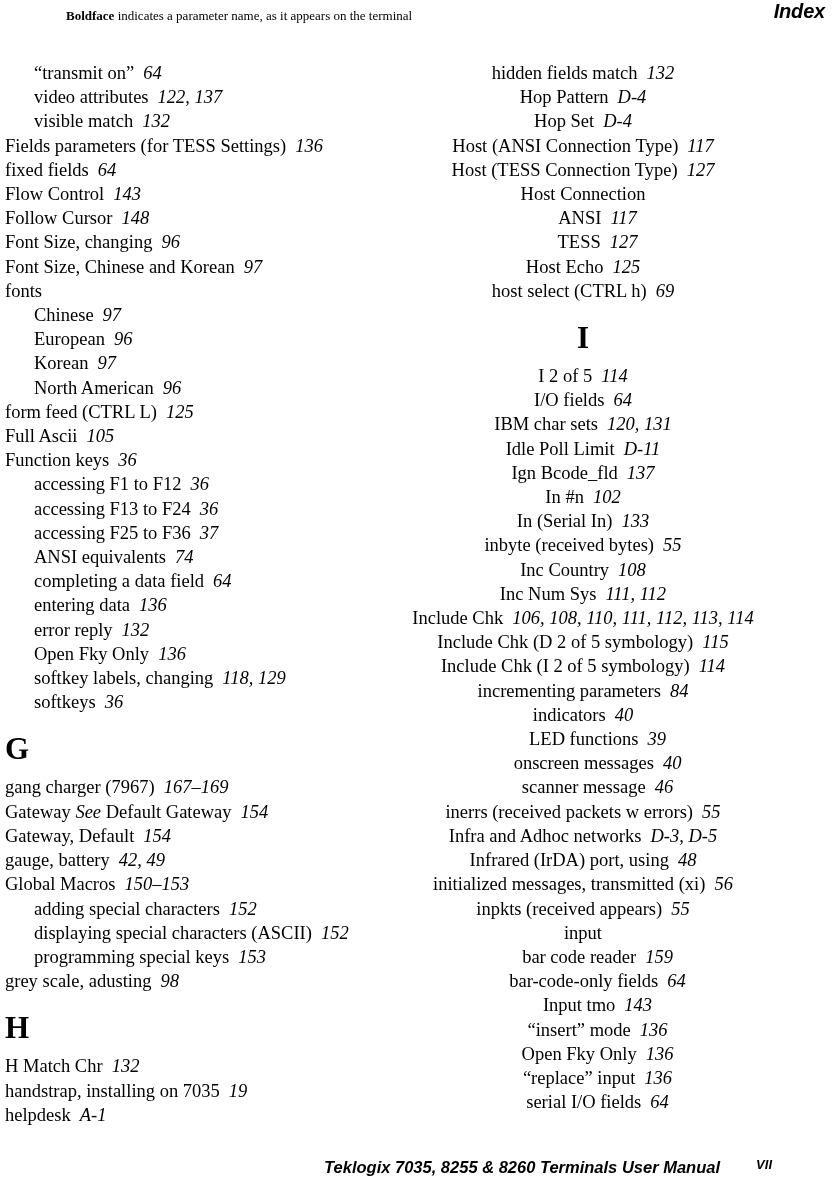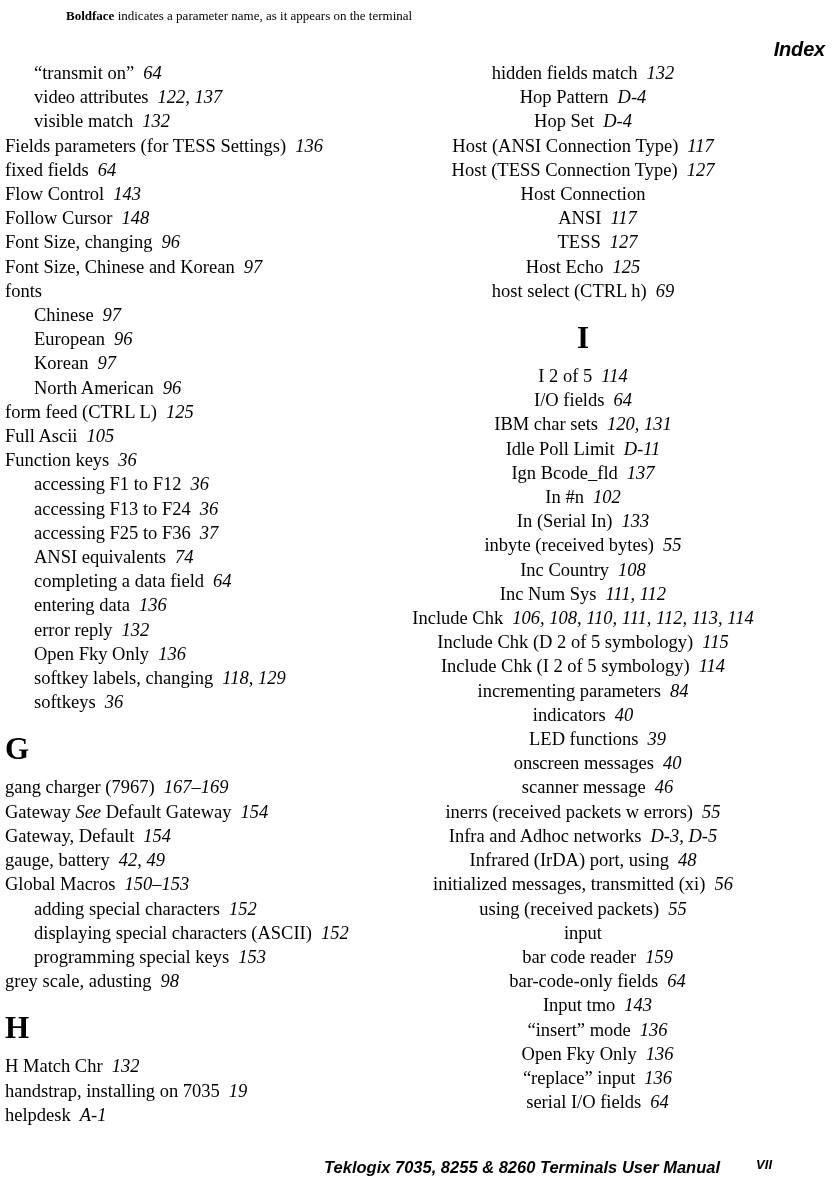--- a/index.html
+++ b/index.html
@@ -26,21 +26,20 @@
   }
   #header-title {
     position: absolute;
     right: 10px;
     top: 0px;
     font-family: "Liberation Sans", "DejaVu Sans", sans-serif;
     font-weight: bold;
     font-style: italic;
     font-size: 20px;
     letter-spacing: -0.2px;
-    margin-top: 38px;
   }
   #header-note {
     position: absolute;
     left: 66px;
     top: 8px;
     font-size: 13px;
     white-space: nowrap;
   }
   #header-note .bf { font-weight: bold; }
 
@@ -338,21 +337,21 @@
       <div class="entry lvl0">
         <span class="linebox"><span>Infra and Adhoc networks</span><span class="gap"></span><span class="pg">D-3, D-5</span></span>
       </div>
       <div class="entry lvl0">
         <span class="linebox"><span>Infrared (IrDA) port, using</span><span class="gap"></span><span class="pg">48</span></span>
       </div>
       <div class="entry lvl0">
         <span class="linebox"><span>initialized messages, transmitted (xi)</span><span class="gap"></span><span class="pg">56</span></span>
       </div>
       <div class="entry lvl0">
-        <span class="linebox"><span>using (received packets)</span><span class="gap"></span><span class="pg">55</span></span>
+        <span class="linebox"><span>inpkts (received appears)</span><span class="gap"></span><span class="pg">55</span></span>
       </div>
       <div class="entry lvl0">
         <span class="linebox"><span>input</span></span>
       </div>
       <div class="entry lvl1">
         <span class="linebox"><span>bar code reader</span><span class="gap"></span><span class="pg">159</span></span>
       </div>
       <div class="entry lvl1">
         <span class="linebox"><span>bar-code-only fields</span><span class="gap"></span><span class="pg">64</span></span>
       </div>

